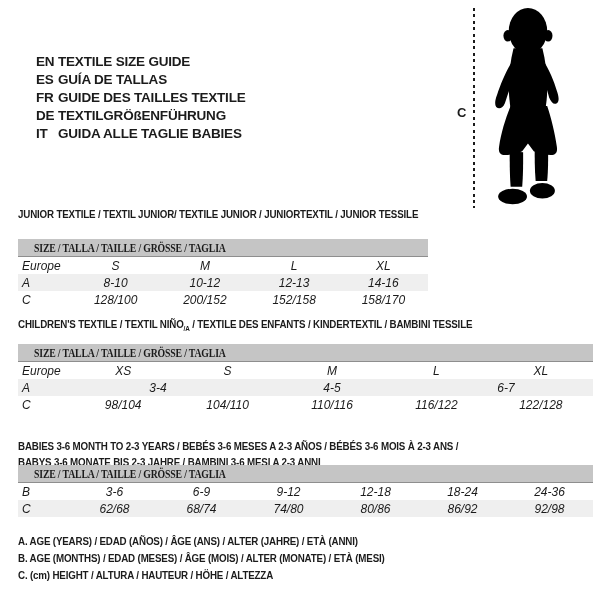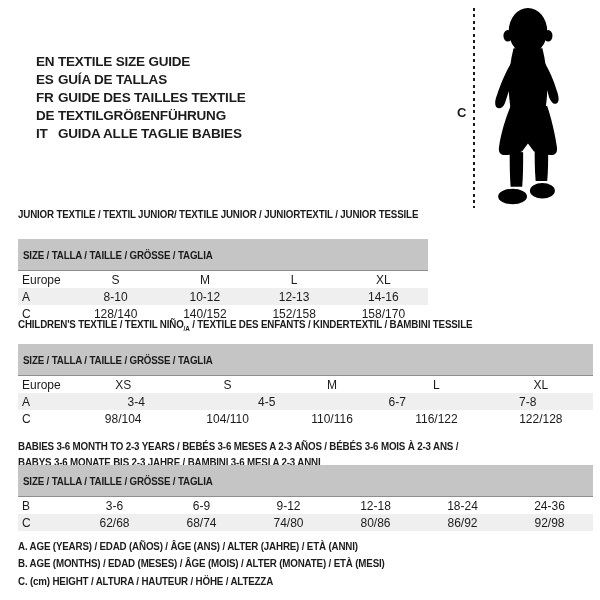--- a/index.html
+++ b/index.html
@@ -29,31 +29,31 @@
 
   
   .cond{transform:scaleX(0.85);transform-origin:0 50%;letter-spacing:-0.2px;white-space:nowrap;}
 
   
   .tbl-title{left:18px;font-size:11.5px;font-weight:bold;line-height:16px;}
   .tbl-title sub{font-size:7.5px;}
 
   
   .size-table{left:18px;}
-  .size-head{height:32px;background:var(--header_bar);border-bottom:1px solid var(--bar_border);
-    display:flex;align-items:center;padding-left:5px;box-sizing:border-box;
-    font-size:11.5px;font-weight:bold;}
-  .size-row{display:flex;height:17px;align-items:center;font-size:12px;}
+  .size-head{height:18px;background:var(--header_bar);border-bottom:1px solid var(--bar_border);
+    display:flex;align-items:center;padding-left:16px;box-sizing:border-box;
+    font-size:11.5px;font-weight:bold;font-family:Liberation Serif, serif;}
+  .size-row{display:flex;height:17px;align-items:center;font-size:12px;font-style:italic;}
   .rows .size-row:nth-child(even){background:var(--alt_row);}
   .cl{flex:0 0 53px;padding-left:4px;box-sizing:border-box;}
   .cc{flex:1;text-align:center;}
 
   
   .legend{left:18px;top:535px;font-size:11.5px;font-weight:bold;}
-  .legend-line{height:17.2px;display:flex;align-items:flex-end;}
+  .legend-line{height:17.2px;display:flex;align-items:flex-start;}
 </style>
 </head>
 <body>
 
 <div class="abs lang-block">
   <div class="lang-row">
     <span class="lang-code">EN</span>
     <span class="lang-label">TEXTILE SIZE GUIDE</span>
   </div>
   <div class="lang-row">
@@ -107,22 +107,22 @@
     </div>
     <div class="size-row">
       <span class="cl">A</span>
       <span class="cc">8-10</span>
       <span class="cc">10-12</span>
       <span class="cc">12-13</span>
       <span class="cc">14-16</span>
     </div>
     <div class="size-row">
       <span class="cl">C</span>
-      <span class="cc">128/140</span>
-      <span class="cc">140/152</span>
+      <span class="cc">128/100</span>
+      <span class="cc">200/152</span>
       <span class="cc">152/158</span>
       <span class="cc">158/170</span>
     </div>
   </div>
 </div>
 
 <div class="abs tbl-title cond" style="top:316px;"><span>CHILDREN'S TEXTILE / TEXTIL NIÑO</span><sub>/A</sub><span> / TEXTILE DES ENFANTS / KINDERTEXTIL / BAMBINI TESSILE</span></div>
 <div class="abs size-table" style="top:344px;width:575px;">
   <div class="size-head">
     <span class="cond">SIZE / TALLA / TAILLE / GRÖSSE / TAGLIA</span>
@@ -134,21 +134,20 @@
       <span class="cc">S</span>
       <span class="cc">M</span>
       <span class="cc">L</span>
       <span class="cc">XL</span>
     </div>
     <div class="size-row">
       <span class="cl">A</span>
       <span class="cc">3-4</span>
       <span class="cc">4-5</span>
       <span class="cc">6-7</span>
-      <span class="cc">7-8</span>
     </div>
     <div class="size-row">
       <span class="cl">C</span>
       <span class="cc">98/104</span>
       <span class="cc">104/110</span>
       <span class="cc">110/116</span>
       <span class="cc">116/122</span>
       <span class="cc">122/128</span>
     </div>
   </div>

